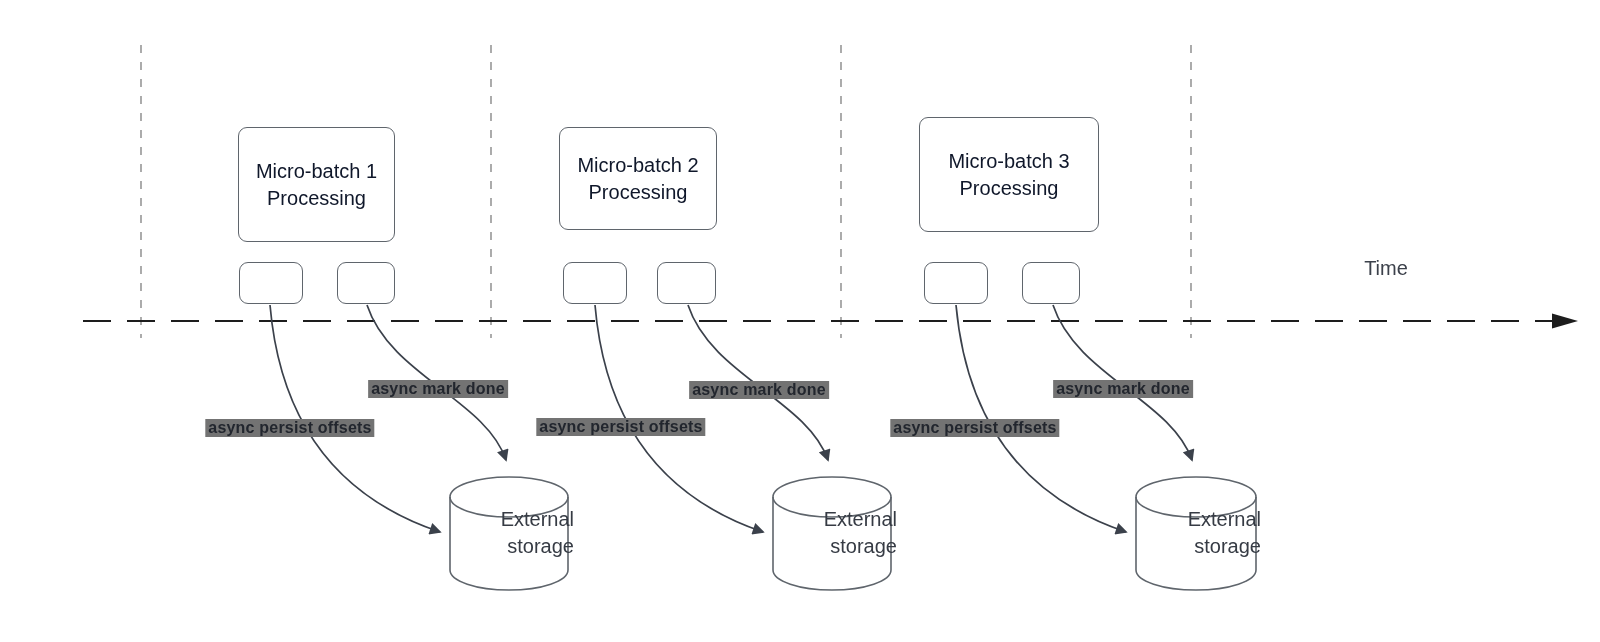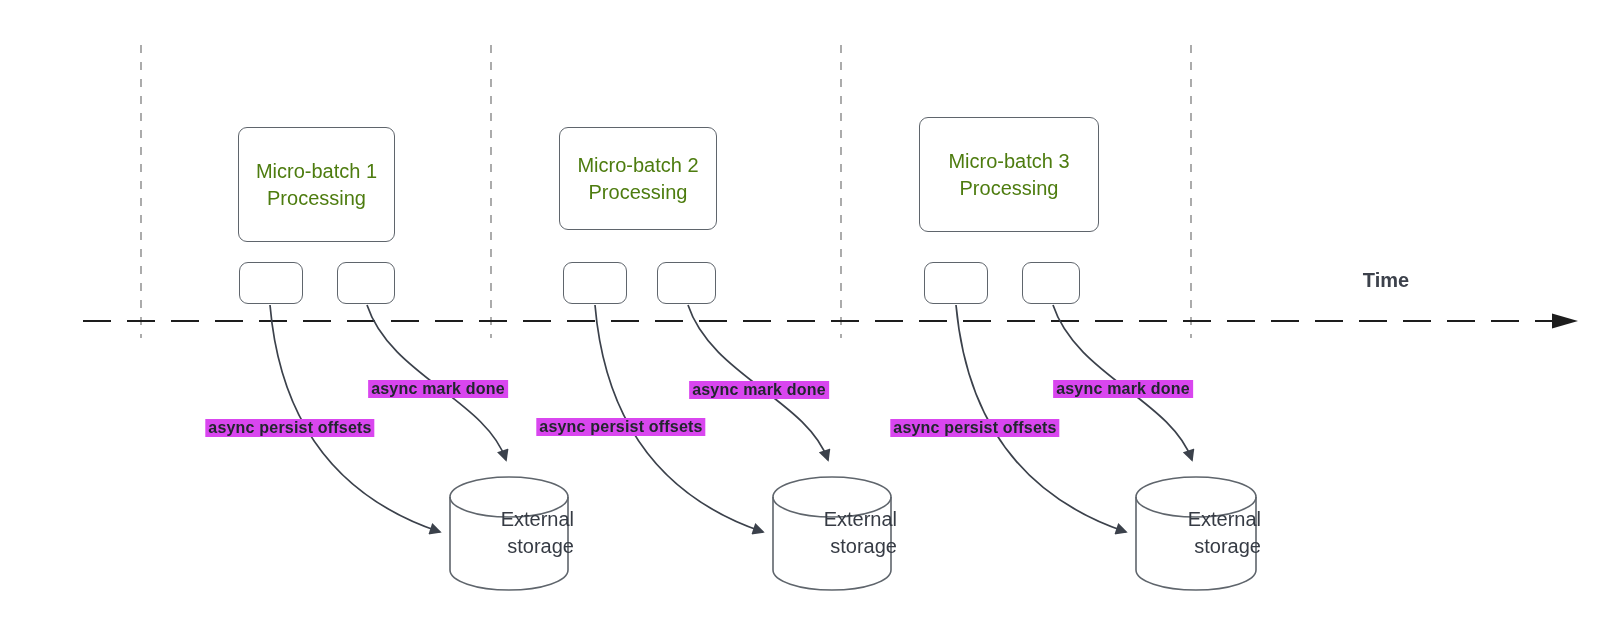--- a/index.html
+++ b/index.html
@@ -7,25 +7,25 @@
     position:relative;width:1600px;height:642px;background:#ffffff;overflow:hidden;
     font-family:"Liberation Sans", sans-serif;
   }
   .layer{position:absolute;left:0;top:0;}
   .box{
     position:absolute;box-sizing:border-box;background:#ffffff;
     border:1.6px solid #5f656c;border-radius:9px;
   }
   .main-box{
     display:flex;flex-direction:column;align-items:center;justify-content:center;
-    color:#4d7c0f;font-size:20px;line-height:27px;text-align:center;
+    color:#0f172a;font-size:20px;line-height:27px;text-align:center;
   }
   .lbl{
     position:absolute;transform:translate(-50%,-50%);white-space:nowrap;
-    font-size:16px;font-weight:bold;color:#22262e;background:#d946ef;
+    font-size:16px;font-weight:bold;color:#22262e;background:#737373;
     padding:0 3px;letter-spacing:0.2px;
   }
   .store-text{
     position:absolute;transform:translateX(-50%);width:130px;text-align:right;
     color:#363b44;font-size:20px;line-height:27px;
   }
   .time-label{
     position:absolute;transform:translate(-50%,-50%);
     color:#3c414b;font-size:20px;white-space:nowrap;
   }
@@ -105,15 +105,15 @@
   </div>
   <div class="box" style="left:924px;top:262px;width:64px;height:42px;"></div>
   <div class="box" style="left:1022px;top:262px;width:58px;height:42px;"></div>
   <div class="lbl" style="left:975px;top:428px;">async persist offsets</div>
   <div class="lbl" style="left:1123px;top:389px;">async mark done</div>
   <div class="store-text" style="left:1196px;top:506px;">
     <div>External</div>
     <div>storage</div>
   </div>
 
-  <div class="time-label" style="left:1386px;top:280px;font-weight:bold;">Time</div>
+  <div class="time-label" style="left:1386px;top:268px;">Time</div>
 
 </div>
 
 </body></html>

